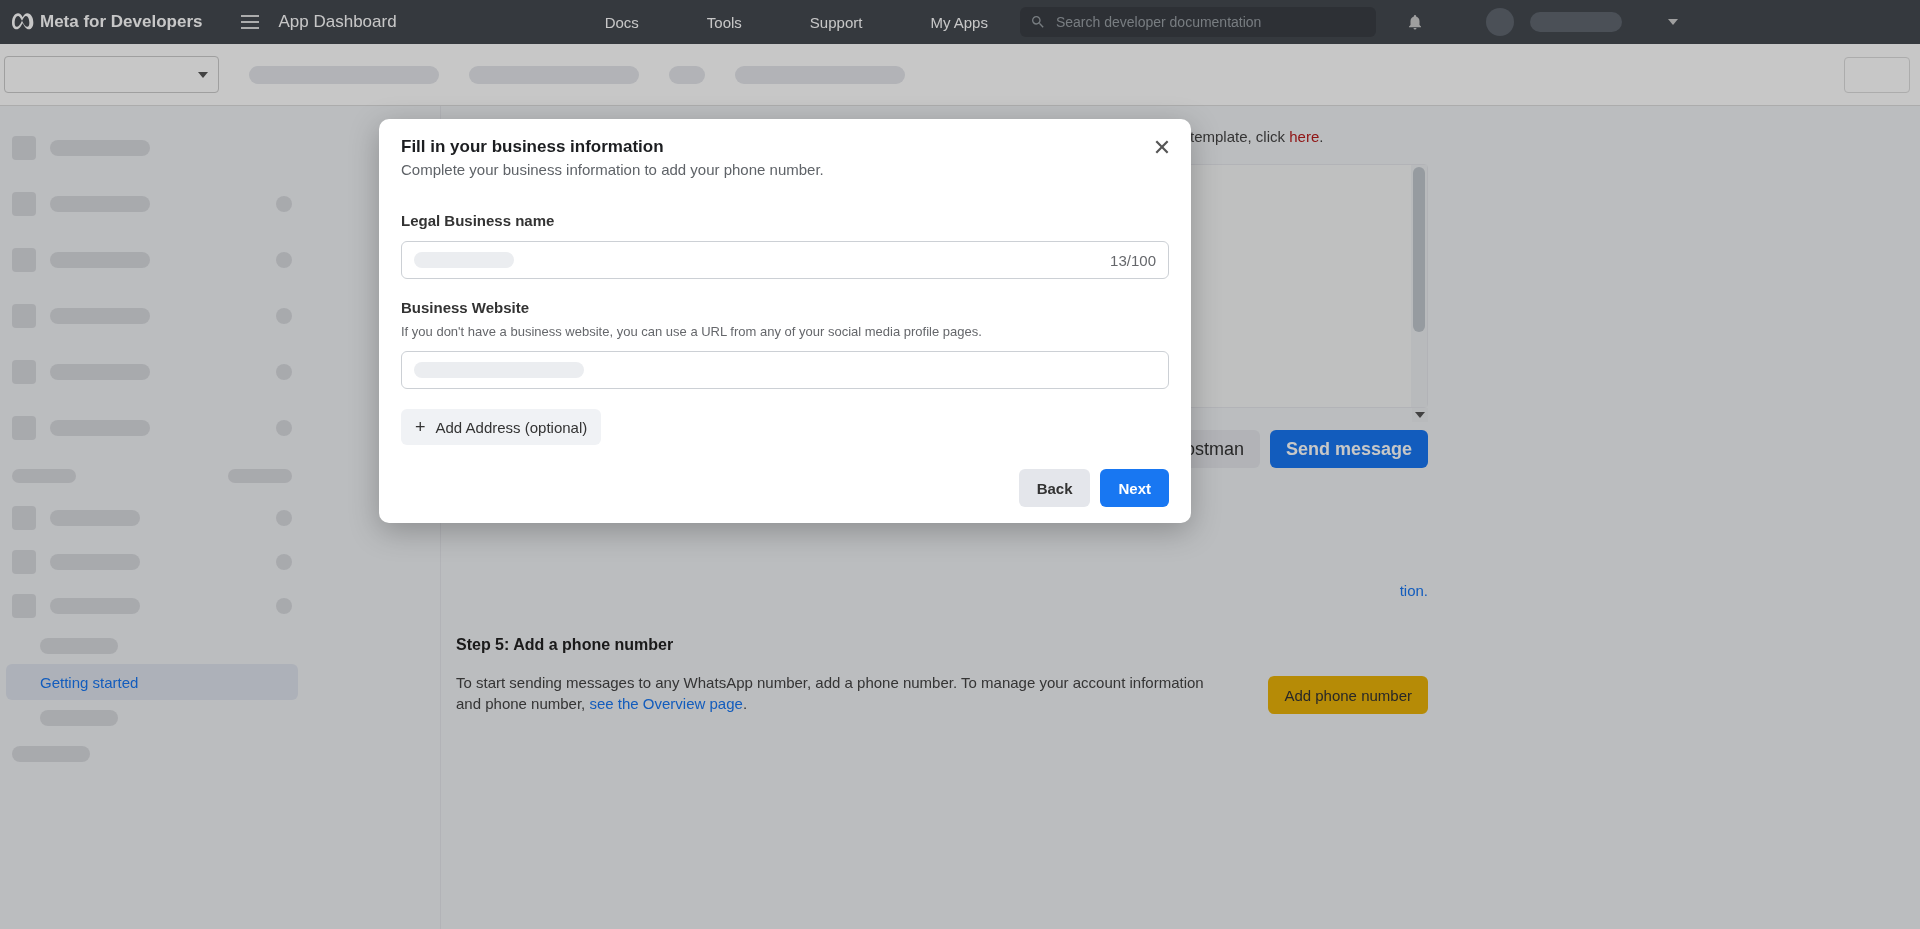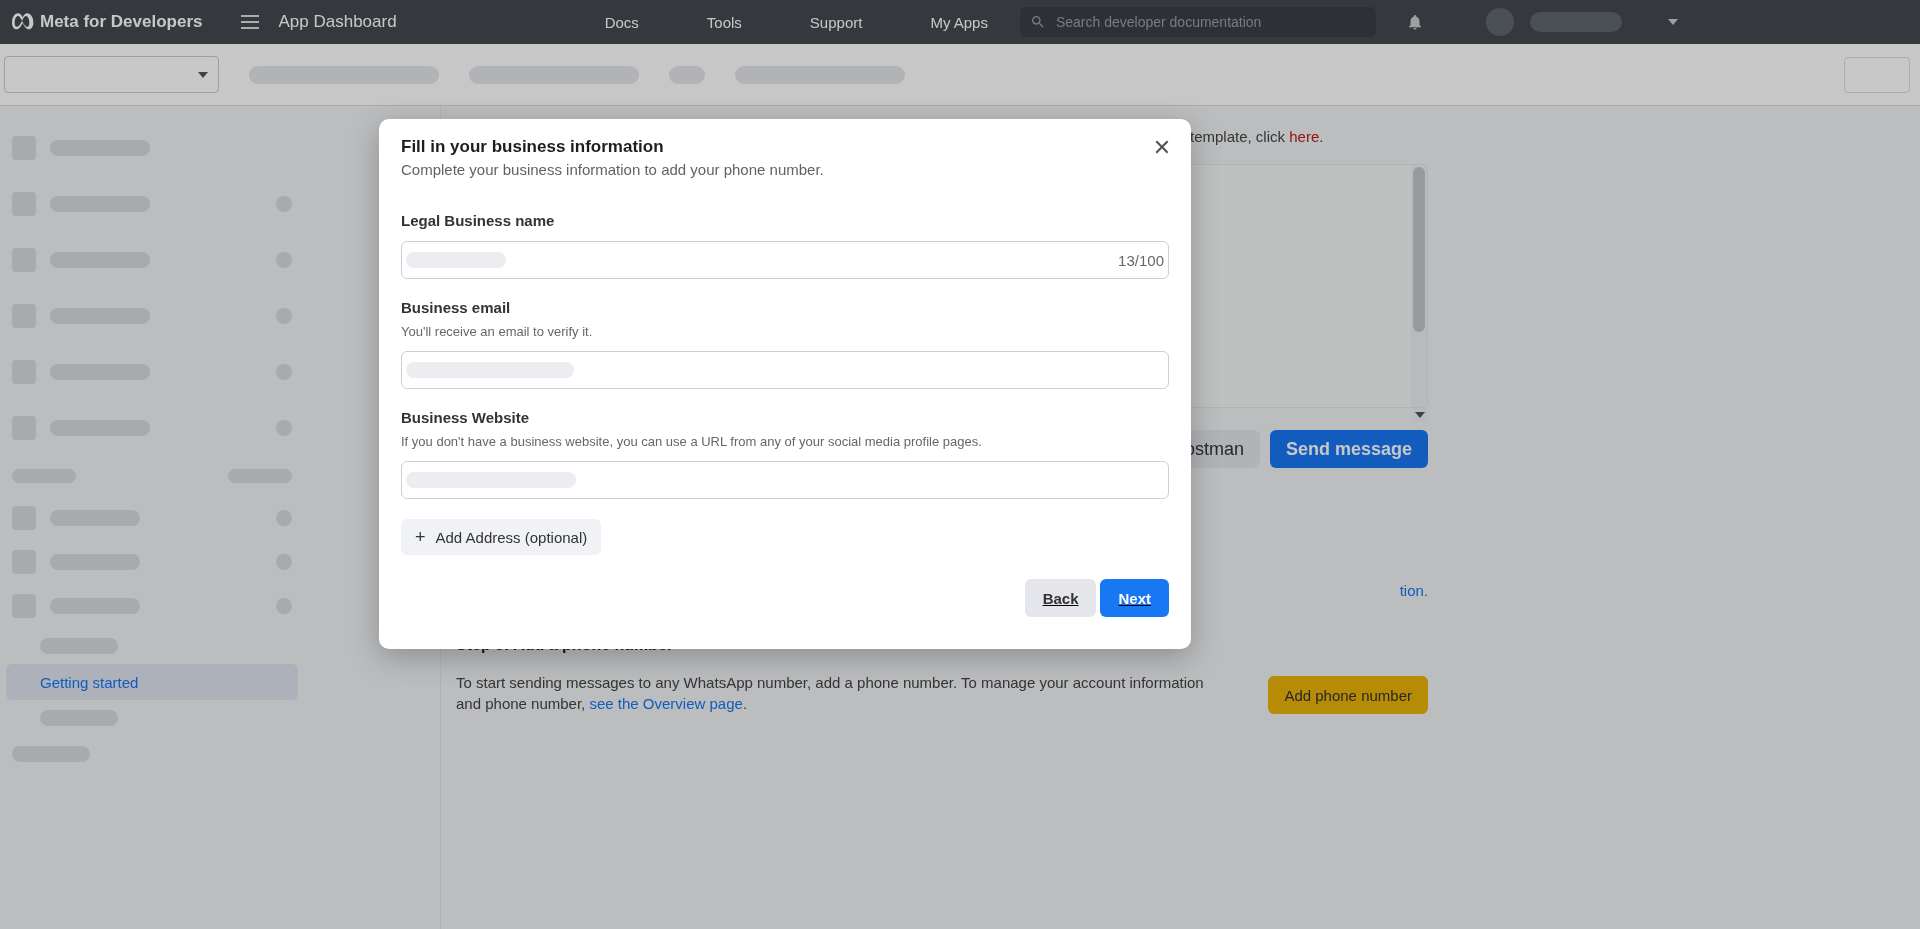--- a/index.html
+++ b/index.html
@@ -259,40 +259,40 @@
   .modal-body {
     padding: 12px 22px 8px 22px;
     display:flex;
     flex-direction:column;
     gap:10px;
   }
   .form-group { display:flex; flex-direction:column; gap:8px; margin-top:10px; }
   .form-label { font-size:15px; font-weight:600; color:#333; }
   .form-help { font-size:13px; color:#65676b; }
   .form-input {
-    height:38px; border:1px solid #ccd0d5; border-radius:6px; padding:0 4px;
+    height:38px; border:1px solid #ccd0d5; border-radius:6px; padding:0 12px;
     display:flex; align-items:center; justify-content:space-between;
     margin-top:4px;
   }
   .input-pill { height:16px; background:#ebedf0; border-radius:8px; }
   .char-count { font-size:15px; color:#65676b; }
   .form-select .caret {
     width:0;height:0;border-left:5px solid transparent;border-right:5px solid transparent;border-top:6px solid #333;
   }
   .add-address-btn {
     margin-top:10px;
     align-self:flex-start;
     height:36px; padding:0 14px; background:#f0f2f5; border-radius:6px;
     display:flex; align-items:center; gap:10px; font-size:15px; color:#333; cursor:pointer;
   }
   .plus-icon { font-size:18px; line-height:1; color:#333; }
 
   .modal-footer {
-    padding: 16px 22px 32px 22px;
-    display:flex; justify-content:flex-end; gap:4px;text-decoration:underline;
+    padding: 16px 22px 16px 22px;
+    display:flex; justify-content:flex-end; gap:10px;
   }
   .btn {
     height:38px; padding:0 18px; border-radius:6px; font-size:15px; font-weight:600;
     display:flex; align-items:center; cursor:pointer; border:none;
   }
   .btn-secondary { background:#e4e6eb; color:#333; }
   .btn-primary { background:#1877f2; color:#fff; }
 </style>
 </head>
 <body>
@@ -466,27 +466,20 @@
   <div class="modal-body">
 
     <div class="form-group">
       <div class="form-label">Legal Business name</div>
       <div class="form-input">
         <div class="input-pill" style="width:100px"></div>
         <span class="char-count">13/100</span>
       </div>
     </div>
 
-    <div class="form-group">
-      <div class="form-label">Business email</div>
-      <div class="form-help">You'll receive an email to verify it.</div>
-      <div class="form-input">
-        <div class="input-pill" style="width:168px"></div>
-      </div>
-    </div>
 
 
     <div class="form-group">
       <div class="form-label">Business Website</div>
       <div class="form-help">If you don't have a business website, you can use a URL from any of your social media profile pages.</div>
       <div class="form-input">
         <div class="input-pill" style="width:170px"></div>
       </div>
     </div>
 

